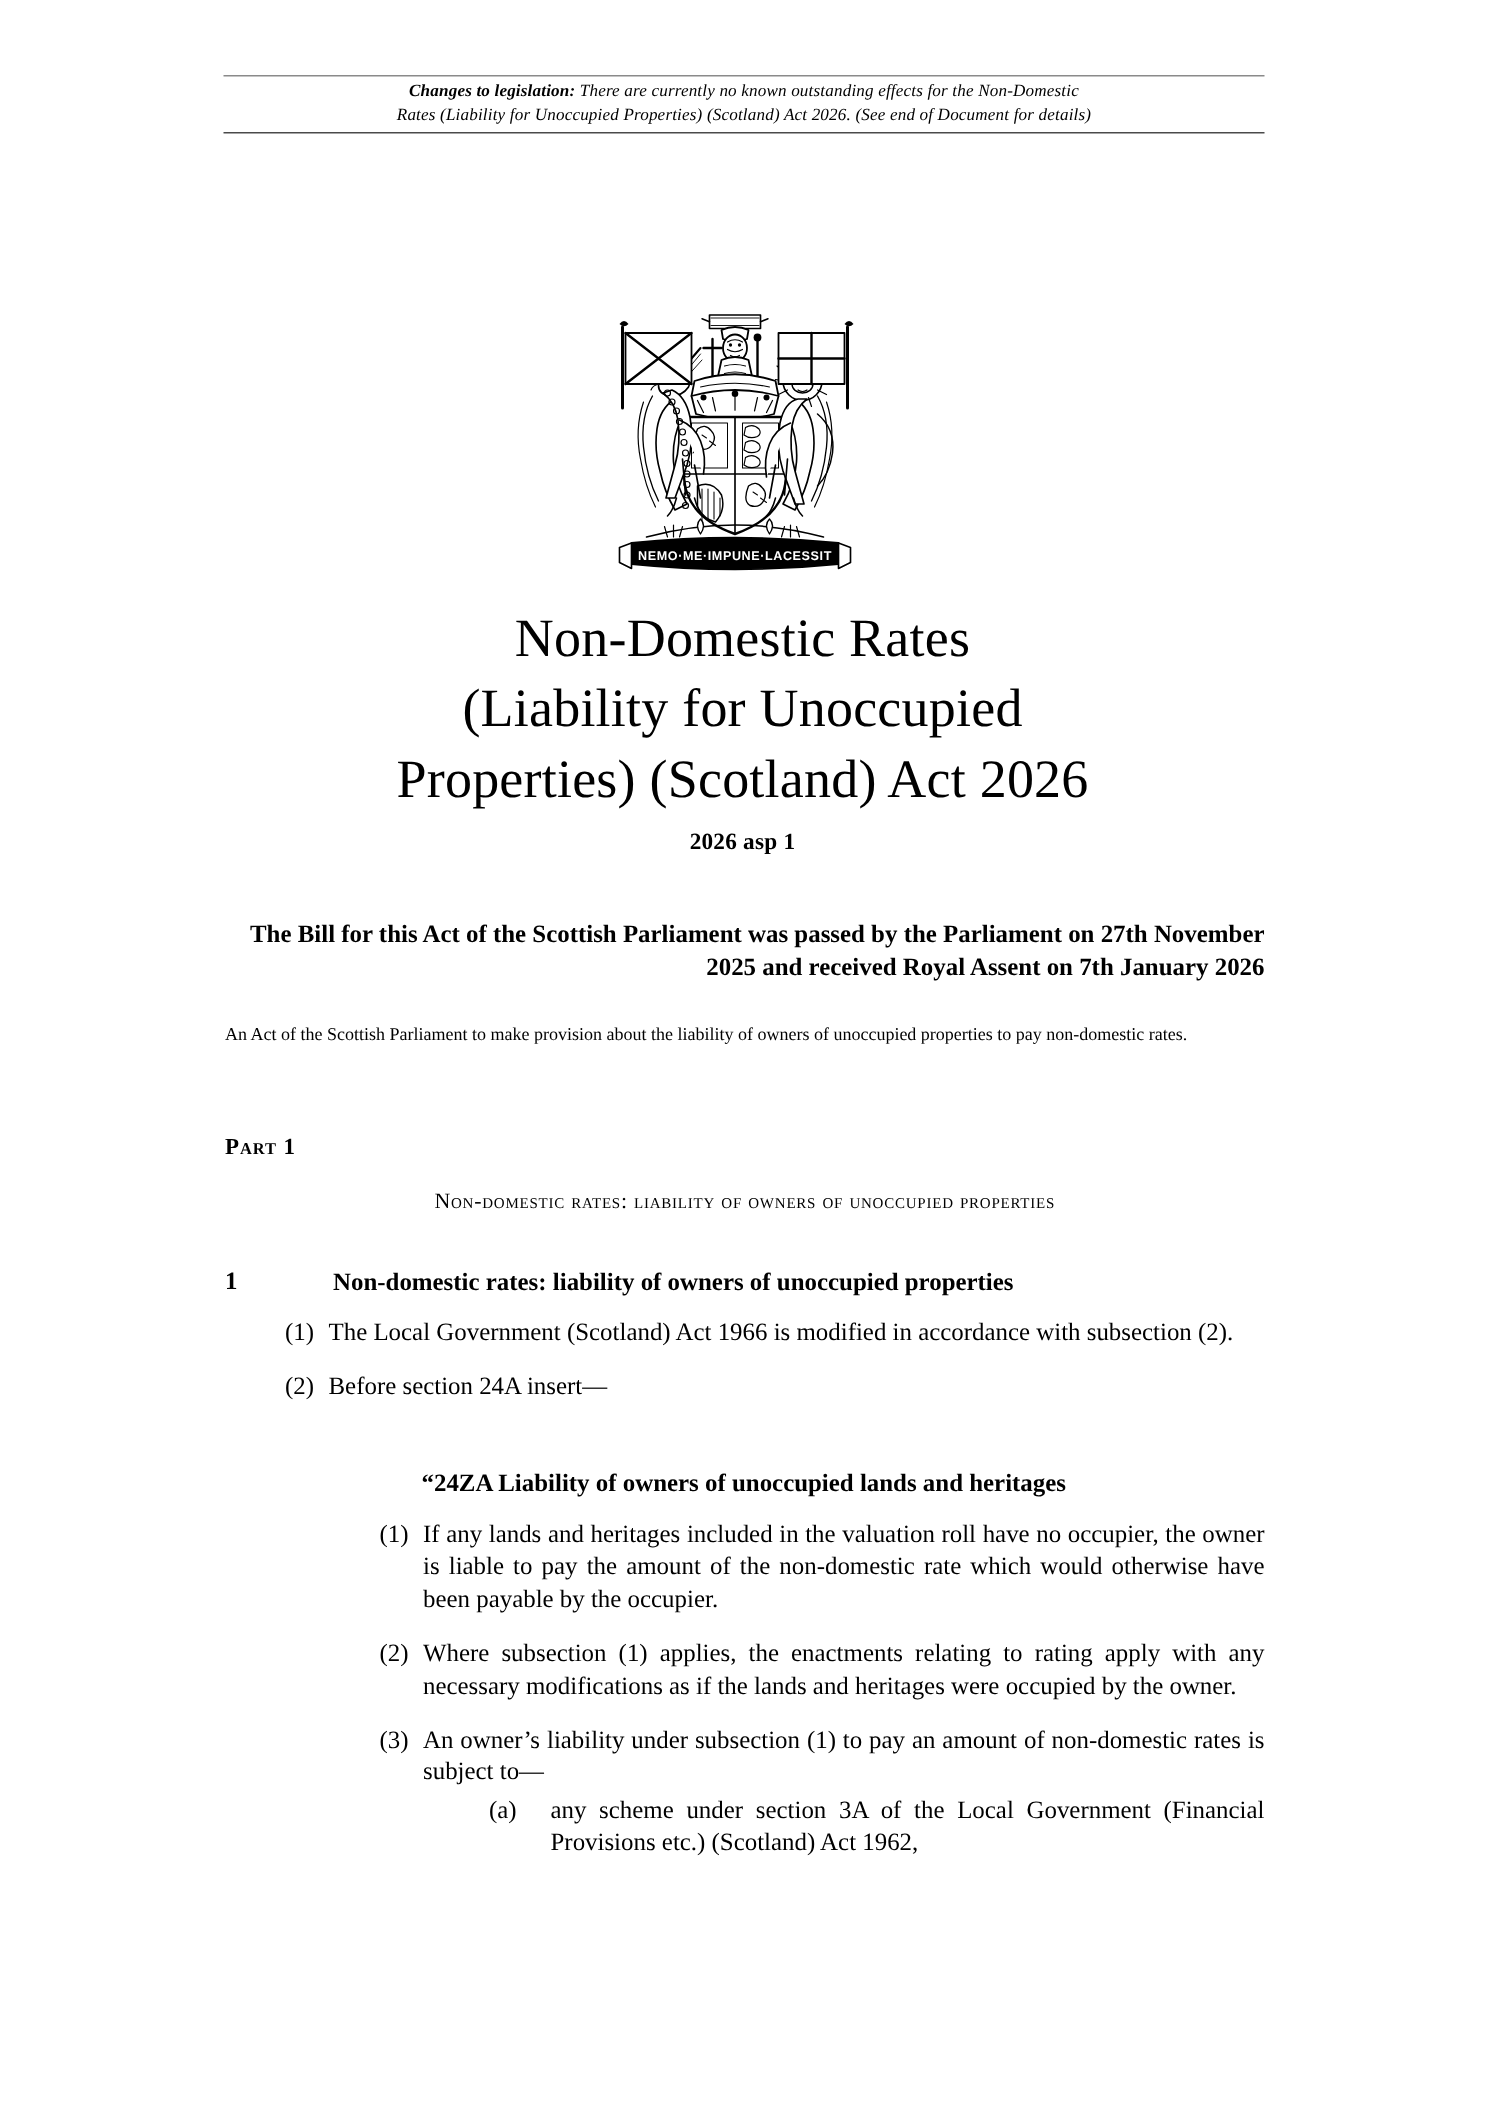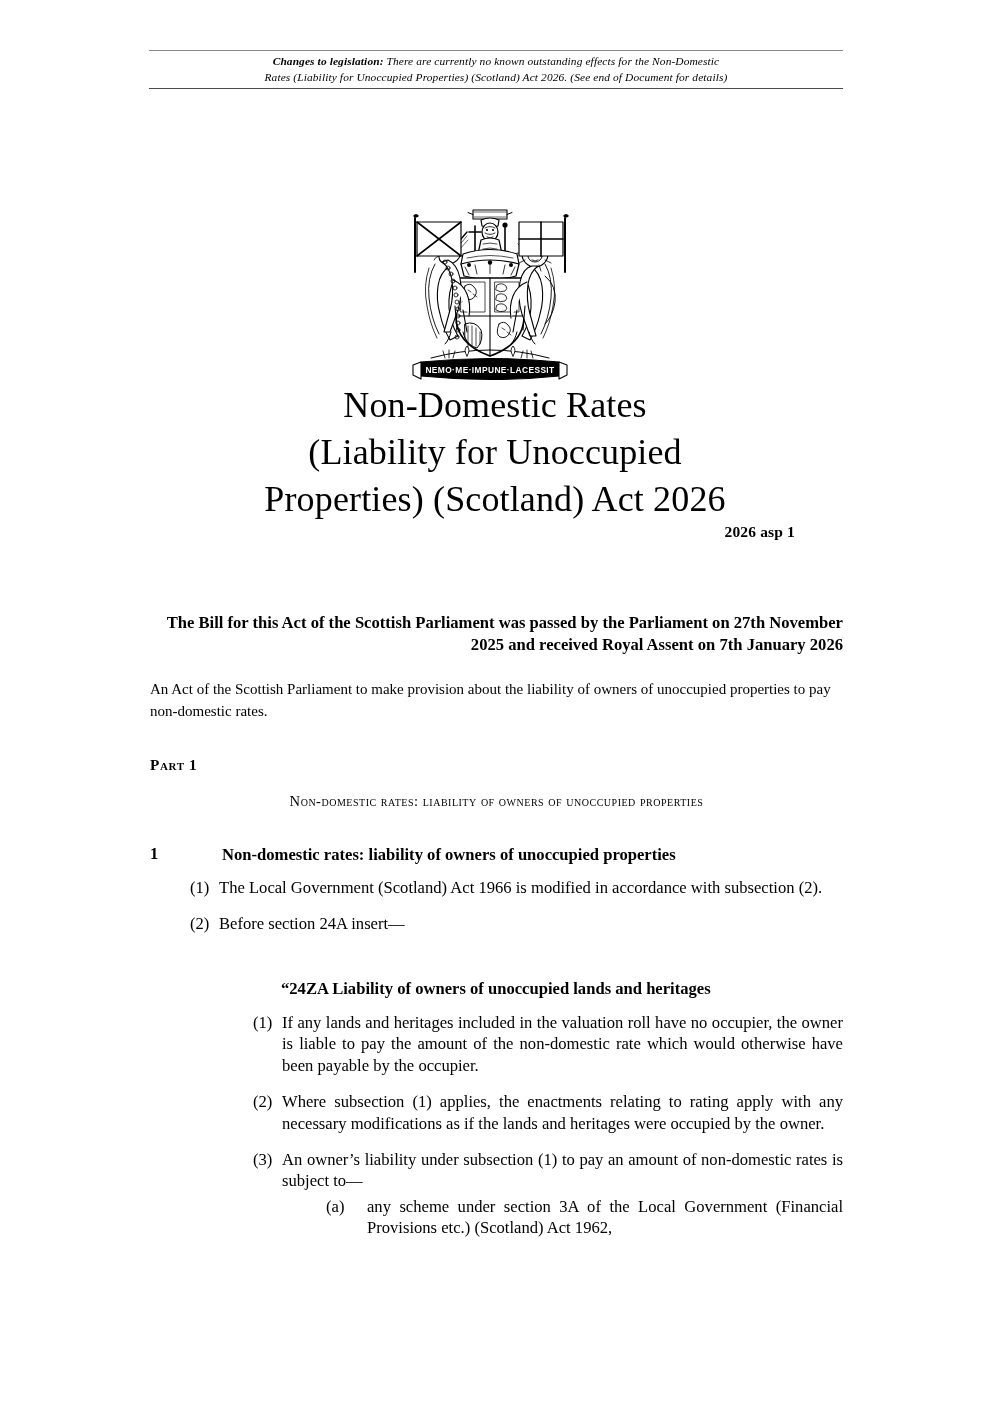--- a/index.html
+++ b/index.html
@@ -61,56 +61,55 @@
     width: 190px;
     height: 180px;
     text-decoration: underline;
   }
   .arms svg { display: block; width: 190px; height: 180px; }
 
   
   .title-block {
     position: absolute;
     left: 195px;
-    top: 382px;
+    top: 402px;
     width: 600px;
     text-align: center;
     font-family: Liberation Serif, serif;
   }
   .doc-title {
     font-size: 36px;
     line-height: 47px;
     font-weight: normal;
     margin: 0;
     letter-spacing: 0.004em;
   }
   .doc-citation {
     font-size: 15.5px;
     font-weight: bold;
-    margin-top: 0;
+    margin-top: 10px;
     letter-spacing: 0.01em;
-    text-align: right;
   }
 
   
   .intro {
     position: absolute;
     left: 150px;
     top: 612px;
     width: 693px;
   }
   .assent {
     font-size: 16.6px;
     font-weight: bold;
     line-height: 21.5px;
     margin: 0;
     text-align: right;
   }
   .longtitle {
-    font-size: 15px;
+    font-size: 12px;
     line-height: 21.5px;
     margin: 24px 0 0 0;
     text-align: left;
   }
 
   
   .part-head {
     position: absolute;
     left: 150px;
     top: 756px;

